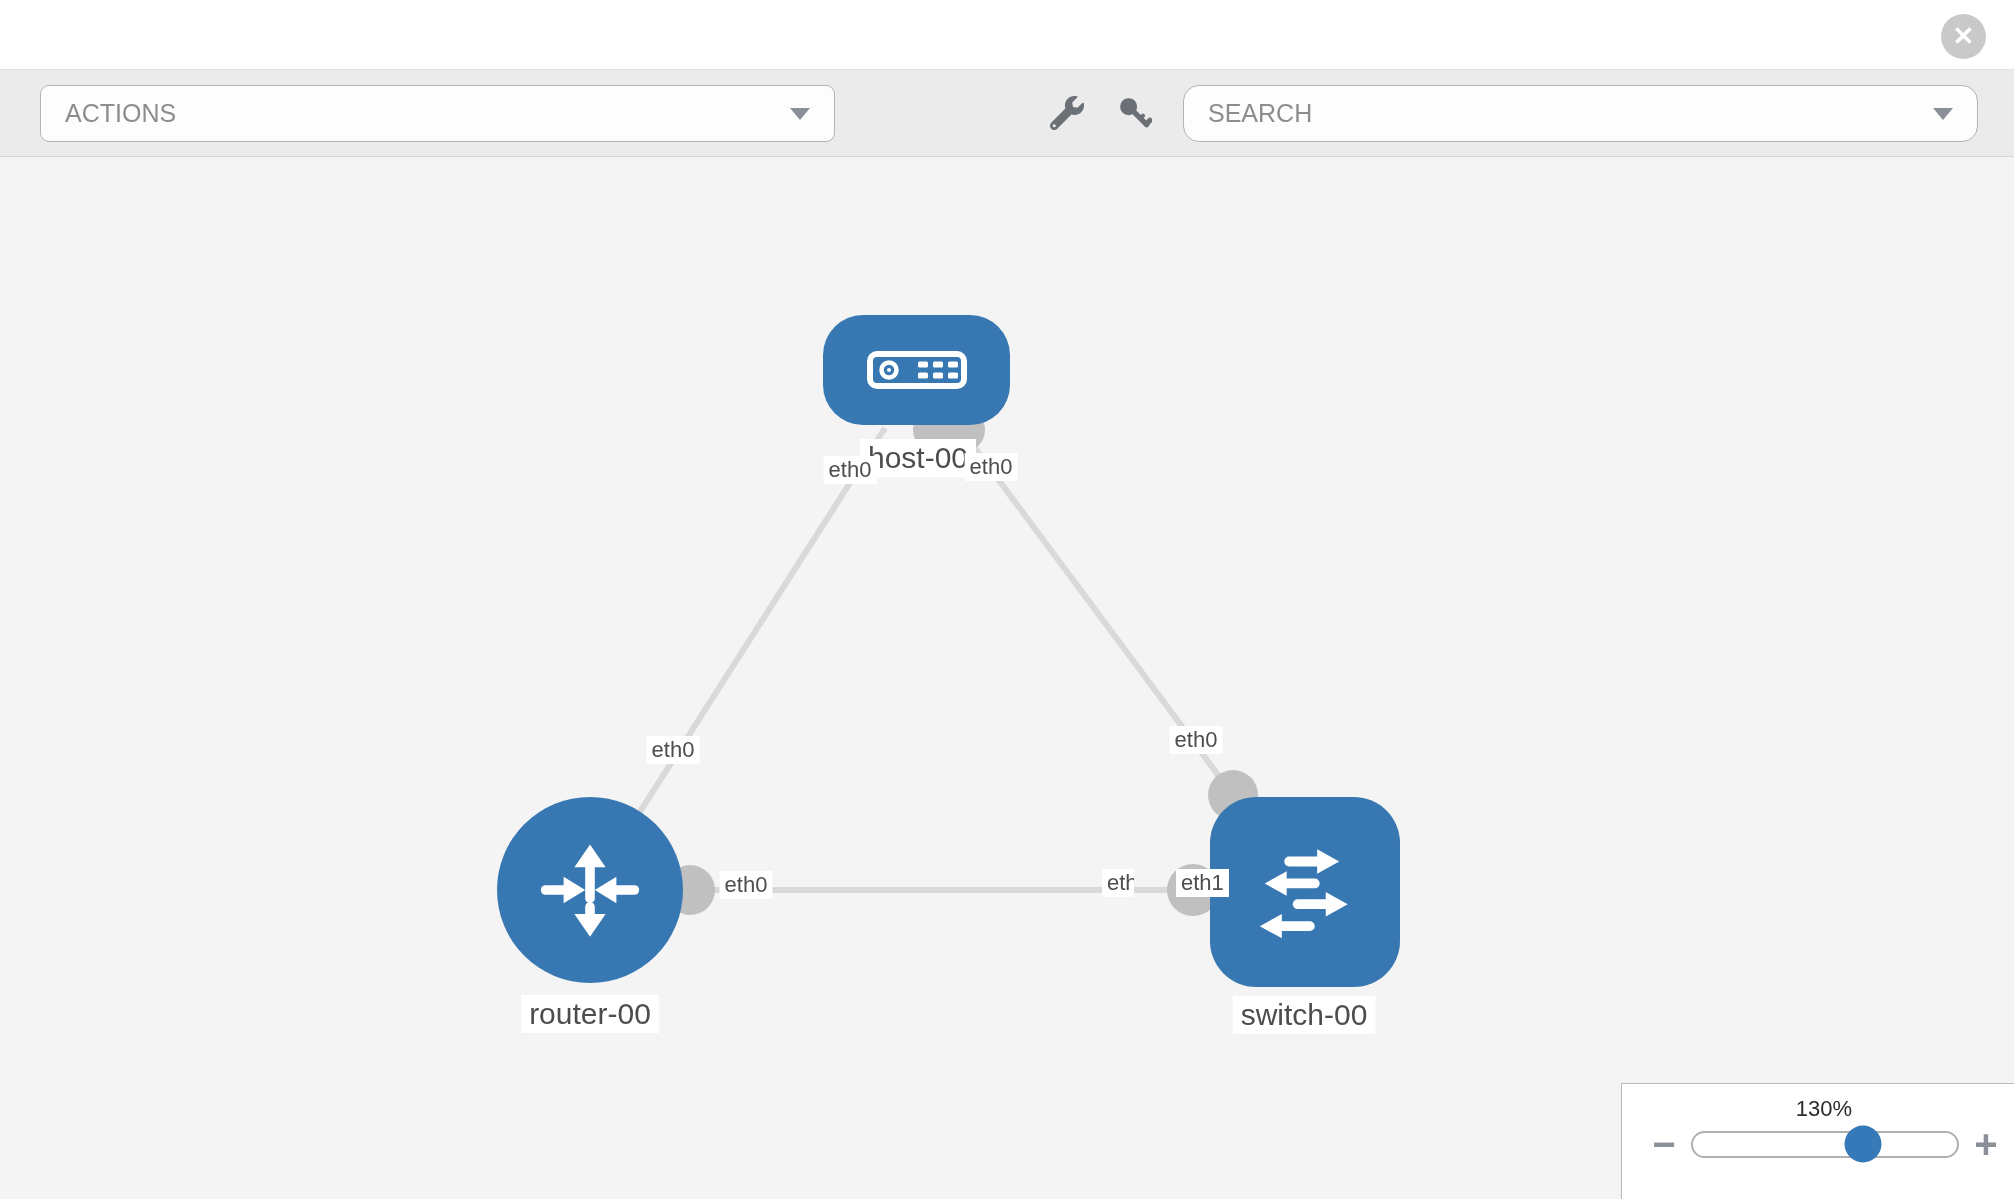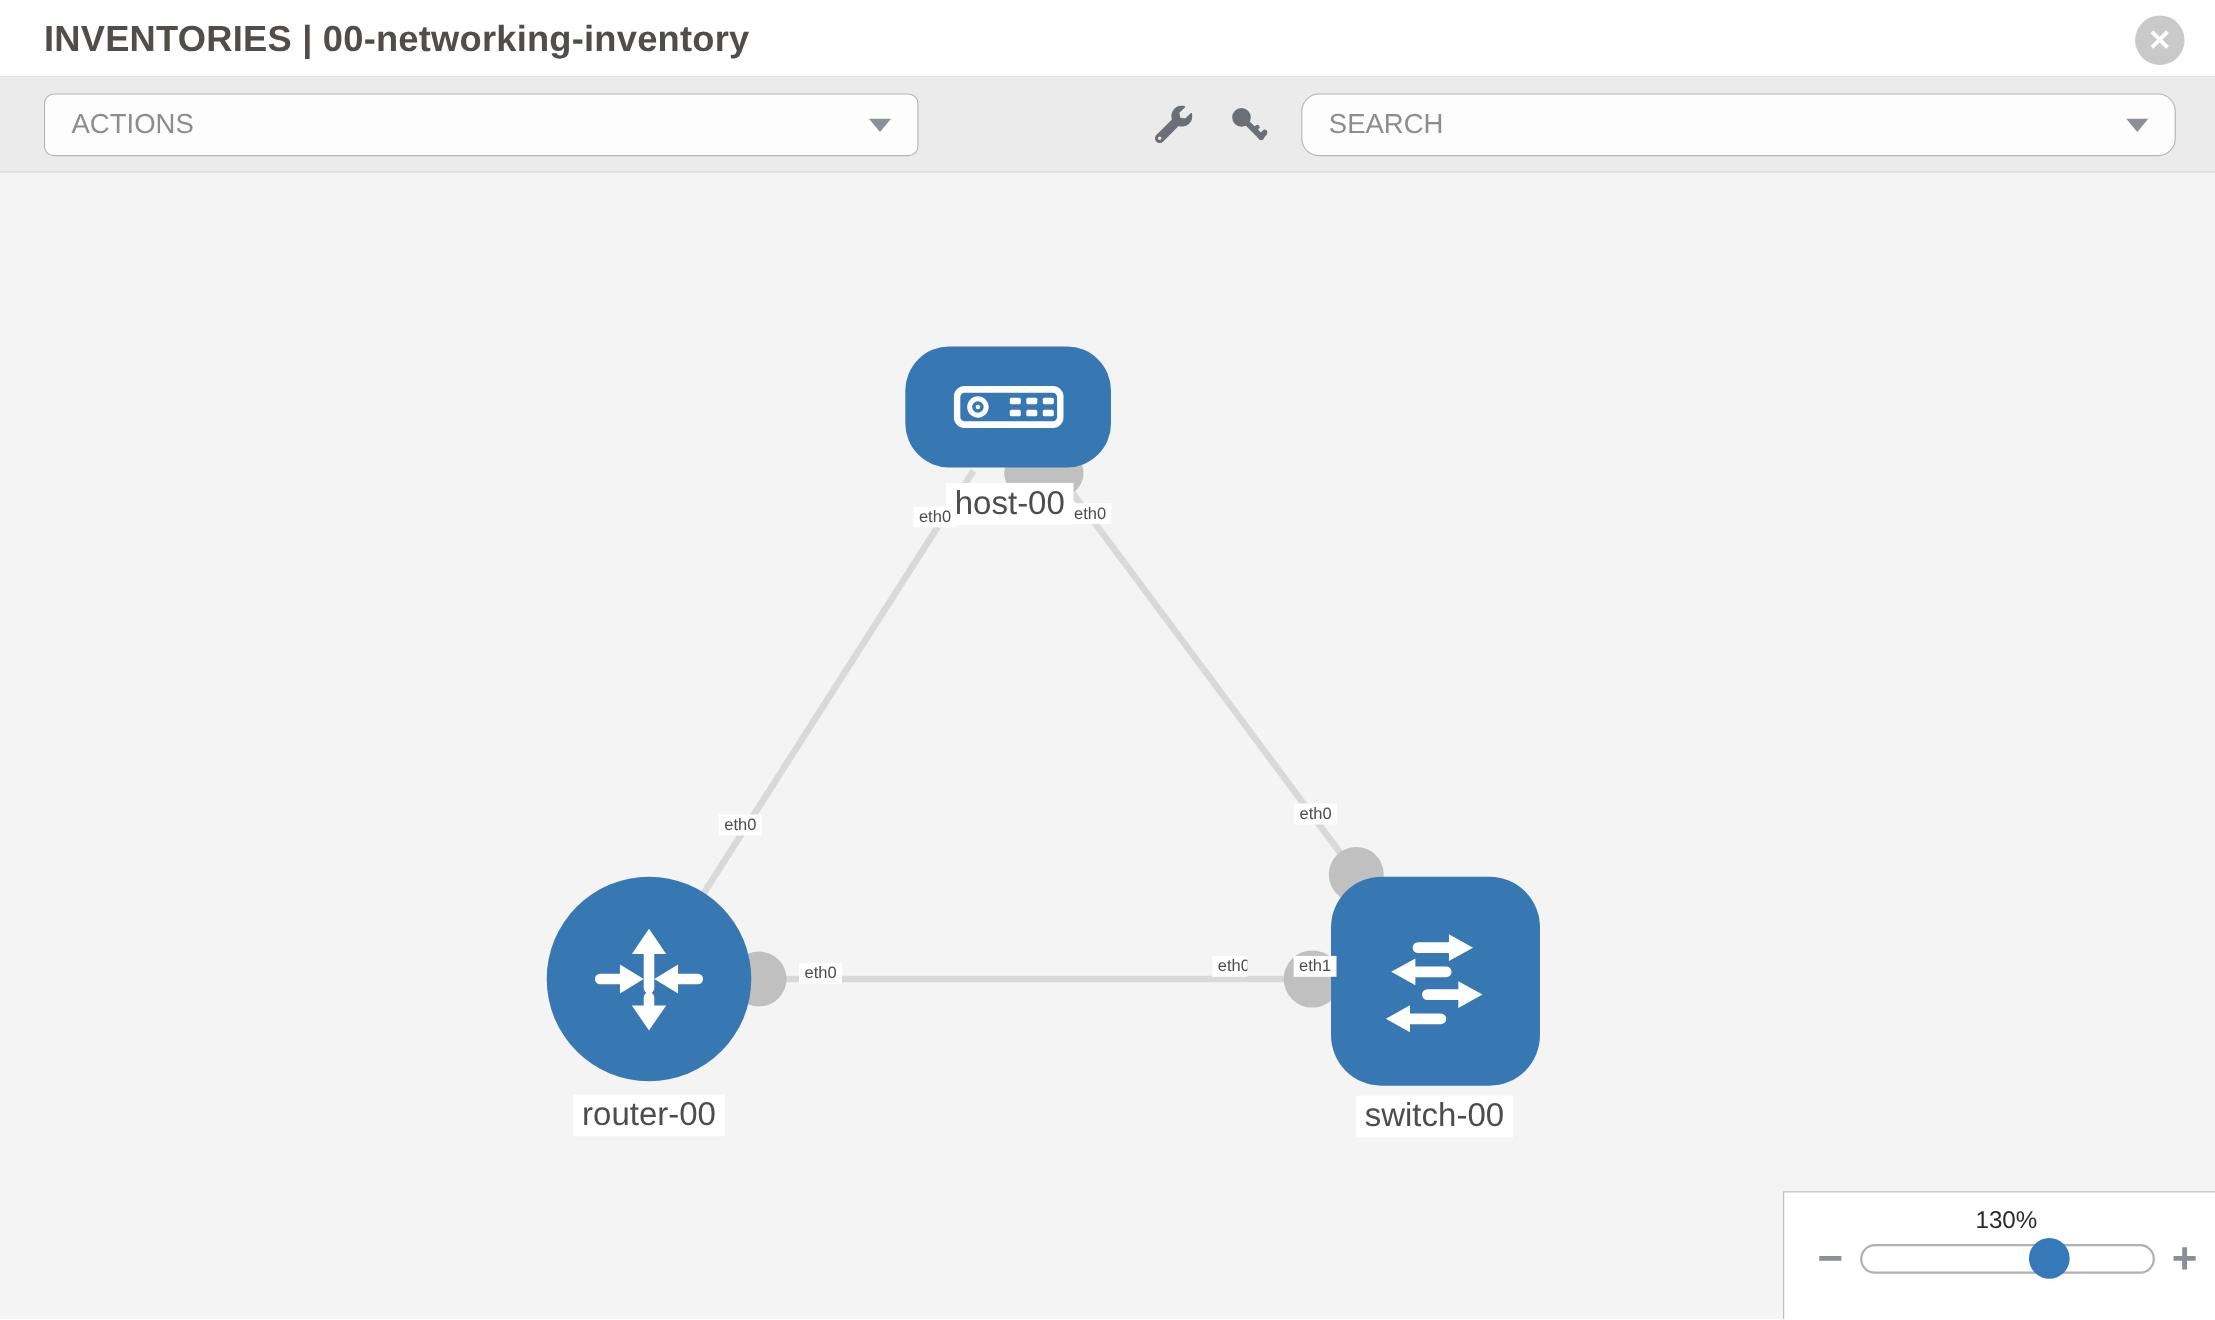--- a/index.html
+++ b/index.html
@@ -48,21 +48,21 @@
   .node-router { left:497px; top:640px; width:186px; height:186px;
     background:#3878b2; border-radius:50%; display:flex; align-items:center;
     justify-content:center; }
   .node-switch { left:1210px; top:640px; width:190px; height:190px;
     background:#3878b2; border-radius:46px; display:flex; align-items:center;
     justify-content:center; }
 
   .graph-label { position:absolute; transform:translate(-50%,-50%);
     background:#ffffff; color:#4d4d4d; white-space:nowrap; }
   .node-label { font-size:30px; padding:2px 8px; }
-  .if-label { font-size:15px; padding:1px 5px; }
+  .if-label { font-size:22px; padding:1px 5px; }
   .if-label-abs { position:absolute; transform:none; }
   .if-clip { overflow:hidden; width:32px; padding-right:0; }
 
   
   .zoom-panel { position:absolute; left:1621px; top:926px; width:394px;
     height:280px; background:#ffffff; border:1px solid #b9b9b9; }
   .zoom-level { position:absolute; left:202px; top:25px;
     transform:translate(-50%,-50%); font-size:22px; color:#2b2b2b; }
   .zoom-btn { position:absolute; top:60px; transform:translate(-50%,-50%);
     font-size:40px; font-weight:bold; color:#8a8f98; cursor:pointer;
@@ -72,21 +72,20 @@
   .zoom-track { position:absolute; left:69px; top:47px; width:268px; height:27px;
     background:#fff; border:2px solid #b0b0b0; border-radius:14px; cursor:pointer; }
   .zoom-handle { position:absolute; left:241px; top:60px;
     transform:translate(-50%,-50%); width:37px; height:37px; border-radius:50%;
     background:#3579b8; cursor:pointer; }
 </style>
 </head>
 <body>
 
 <div class="app-header">
-  <div class="app-title">INVENTORIES | 00-networking-inventory</div>
   <div class="close-btn">
     <span>✕</span>
   </div>
 </div>
 
 <div class="toolbar">
   <div class="combo combo-actions">
     <span>ACTIONS</span>
     <span class="caret"></span>
   </div>

